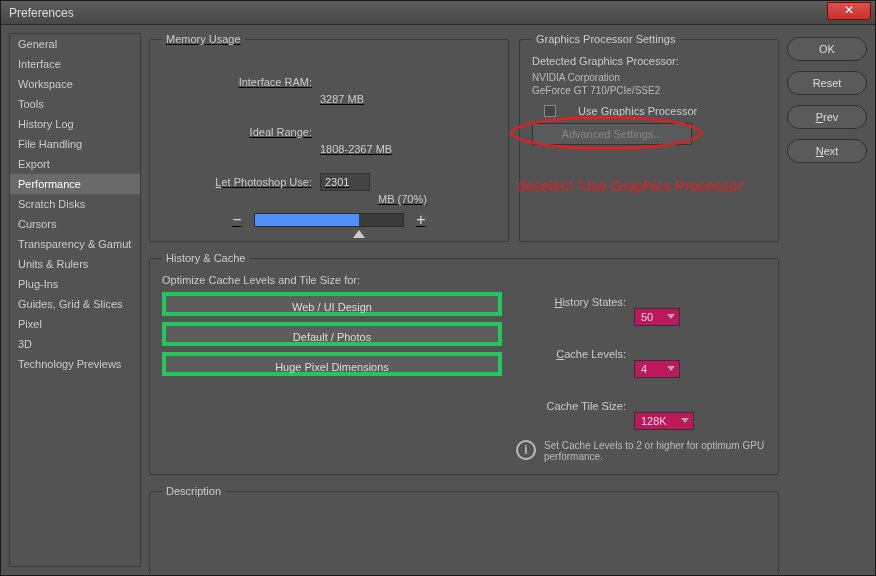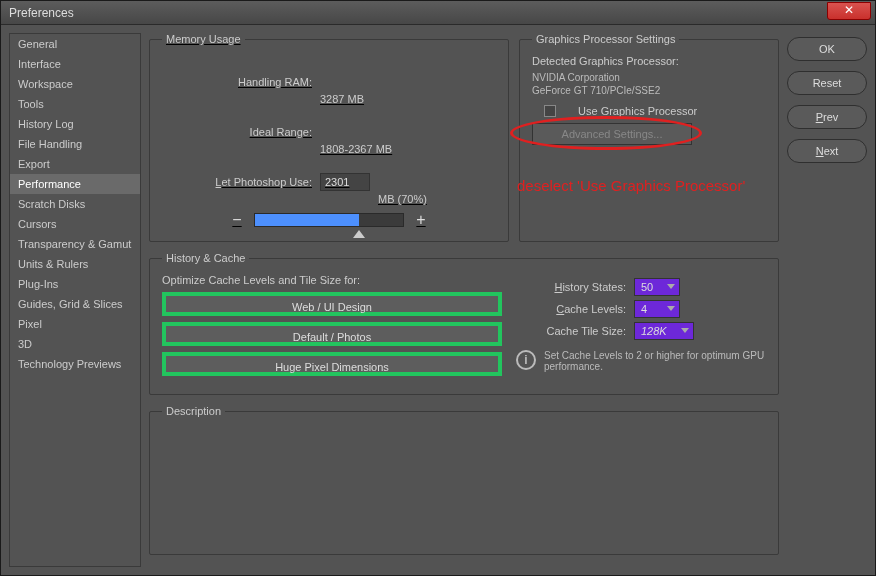--- a/index.html
+++ b/index.html
@@ -32,21 +32,21 @@
   .gpu-box { width:260px; }
   .gpu-text { font-size:10px; color:#bbb; line-height:1.3; margin:4px 0 8px 0;}
   .checkbox-row { display:flex; align-items:flex-end; gap:22px; font-size:11px; color:#ccc; margin:6px 12px;}
   .chk { width:12px; height:12px; border:1px solid #888; background:#444; }
   .adv-btn { height:22px; border:1px solid #333; background:#5a5a5a; color:#888; font-size:11px; width:160px; text-align:center; line-height:20px; margin-top:6px; cursor:default;}
   .hc-row { display:flex; gap:14px; }
   .hc-left { flex:1; }
   .hc-right { width:250px; }
   .opt-btn { height:24px; border:4px solid #22c55e; background:#5d5d5d; color:#ddd; font-size:11px; text-align:center; line-height:22px; margin:6px 0; cursor:pointer; }
   .hc-right .row .label { width:110px; }
-  .select { height:18px; background:#6d28d9; border:1px solid #333; color:#ddd; font-size:11px; padding:0 18px 0 6px; position:relative; display:inline-flex; align-items:center; min-width:46px;}
+  .select { height:18px; background:#be185d; border:1px solid #333; color:#ddd; font-size:11px; padding:0 18px 0 6px; position:relative; display:inline-flex; align-items:center; min-width:46px;margin-top:30px;}
   .select .caret { position:absolute; right:4px; top:5px; width:0;height:0;border-left:4px solid transparent;border-right:4px solid transparent;border-top:5px solid #aaa;}
   .info-row { display:flex; gap:8px; align-items:flex-start; font-size:10px; color:#bbb; margin-top:10px;}
   .info-icon { width:20px; height:20px; border:2px solid #bbb; border-radius:50%; color:#bbb; font-size:12px; font-weight:bold; text-align:center; line-height:17px; flex-shrink:0;}
   .desc-box { height:150px; }
   
   .ann-ellipse { position:absolute; border:3px solid #e02020; border-radius:50%; pointer-events:none; }
   .ann-text { position:absolute; color:#e02020; font-size:15px; pointer-events:none; white-space:nowrap; }
   .small-label{font-size:11px;color:#ccc;margin-bottom:6px;}
 </style>
 </head>
@@ -82,21 +82,21 @@
       <div class="sidebar-item">Technology Previews</div>
     </div>
 
     <div class="main">
 
       <div class="top-row">
 
         <fieldset class="mem-box">
           <legend>Memory Usage</legend>
           <div class="row">
-            <span class="label">Handling RAM:</span>
+            <span class="label">Interface RAM:</span>
             <span class="value">3287 MB</span>
           </div>
           <div class="row">
             <span class="label">Ideal Range:</span>
             <span class="value">1808-2367 MB</span>
           </div>
           <div class="row">
             <span class="label"><u>L</u>et Photoshop Use:</span>
             <input class="input-small" value="2301" style="">
             <span class="value">MB (70%)</span>
@@ -145,21 +145,21 @@
             </div>
             <div class="row">
               <span class="label"><u>C</u>ache Levels:</span>
               <div class="select">
                   <span>4</span>
                   <span class="caret"></span>
                 </div>
             </div>
             <div class="row">
               <span class="label">Cache Tile Size:</span>
-              <div class="select" style="min-width:60px;font-style:italic;">
+              <div class="select" style="min-width:60px;">
                   <span>128K</span>
                   <span class="caret"></span>
                 </div>
             </div>
             <div class="info-row">
               <div class="info-icon">i</div>
               <div>Set Cache Levels to 2 or higher for optimum GPU performance.</div>
             </div>
           </div>
         </div>

